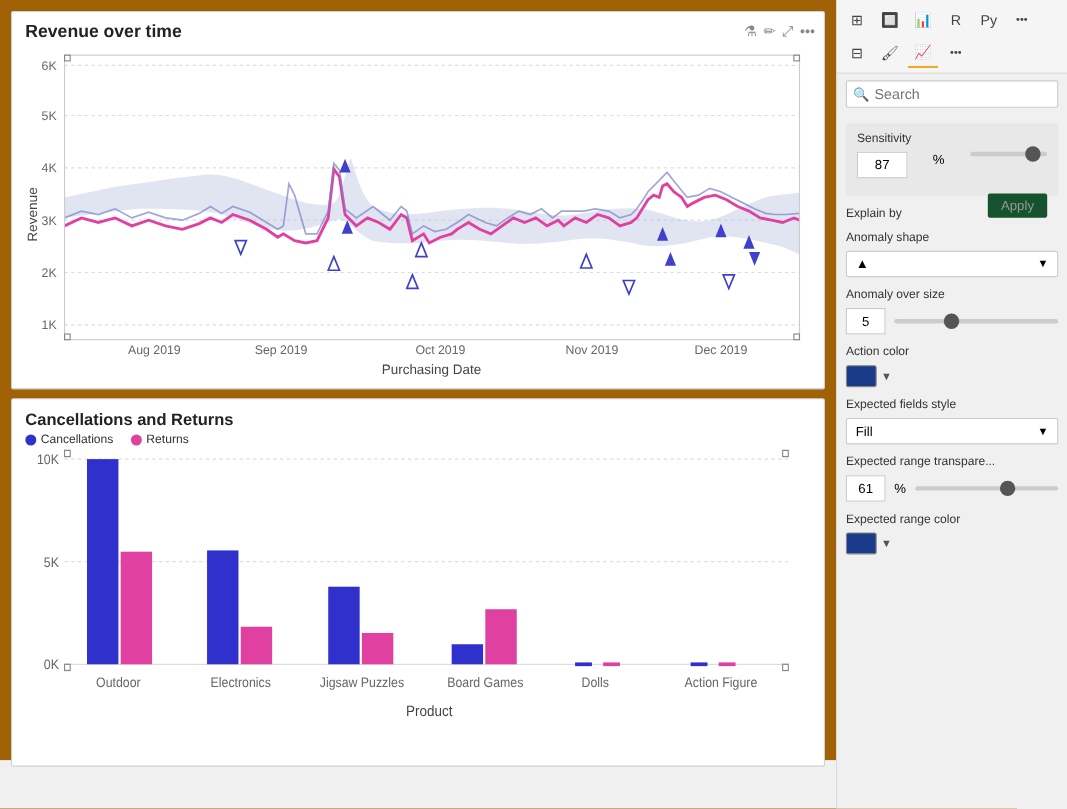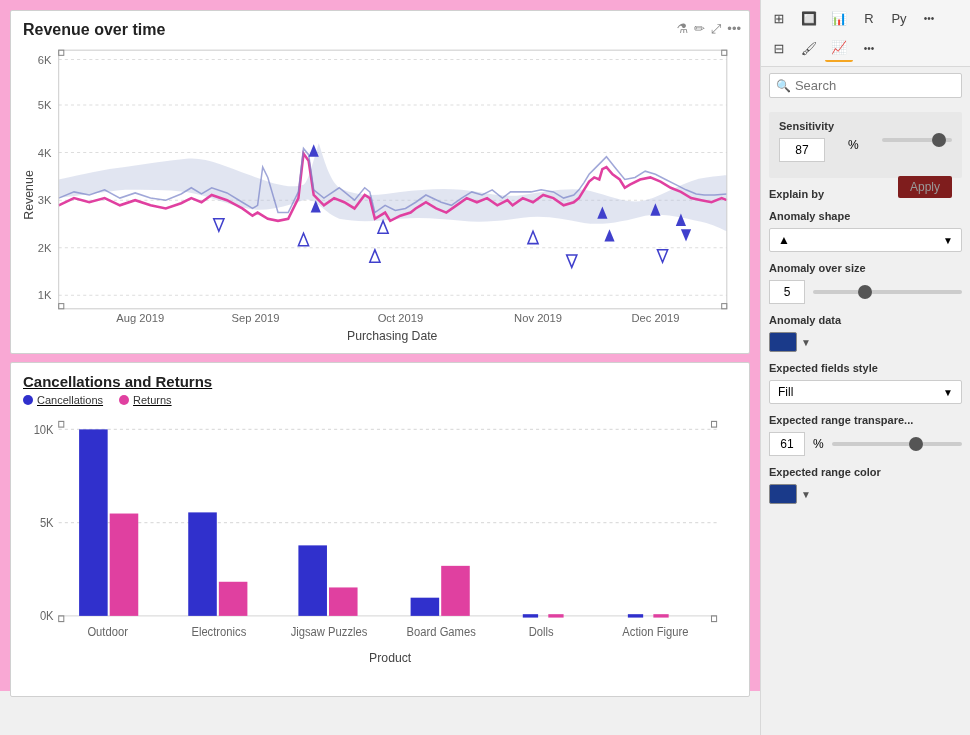--- a/index.html
+++ b/index.html
@@ -2,21 +2,21 @@
 <html><head>
   <meta charset="utf-8">
   <style>
     * { box-sizing: border-box; margin: 0; padding: 0; }
     body { font-family: 'Segoe UI', Arial, sans-serif; font-size: 12px; background: #f0f0f0; display: flex; width: 970px; height: 735px; overflow: hidden; }
 
     
     .main-area {
       width: 760px;
       height: 691px;
-      background: #f9a8d4;
+      background: #a16207;
       padding: 10px;
       display: flex;
       flex-direction: column;
       gap: 8px;
     }
 
     .chart-panel {
       background: white;
       border: 1px solid #d0d0d0;
       border-radius: 2px;
@@ -56,21 +56,21 @@
     .bar-chart-title {
       font-size: 15px;
       font-weight: 600;
       color: #222;
       margin-bottom: 4px;
     }
 
     .legend {
       display: flex;
       gap: 16px;
-      margin-bottom: 12px;
+      margin-bottom: 0;
       font-size: 11px;
       color: #333;
       align-items: center;
     }
 
     .legend-item {
       display: flex;
       align-items: center;
       gap: 4px;
     }
@@ -152,21 +152,21 @@
       background: #e8e8e8;
       border-radius: 2px;
       padding: 8px 10px 10px 10px;
       margin-bottom: 10px;
     }
 
     .section-label {
       font-size: 11px;
       color: #333;
       margin-bottom: 6px;
-      font-weight: 700;
+      font-weight: 400;
     }
 
     .sensitivity-row {
       display: flex;
       align-items: flex-start;
       gap: 23px;
     }
 
     .sensitivity-input {
       width: 46px;
@@ -192,21 +192,21 @@
       background: #555;
       border-radius: 50%;
       position: absolute;
       top: -5px;
       transform: translateX(-50%);
     }
 
     .apply-btn {
       margin-top: 8px;
       float: right;
-      background: #7f1d1d;
+      background: #14532d;
       border: none;
       padding: 4px 12px;
       font-size: 12px;
       color: #999;
       cursor: pointer;
       border-radius: 2px;
     }
 
     .field-section {
       margin-bottom: 10px;
@@ -336,21 +336,21 @@
         <rect x="35" y="5" width="655" height="250" fill="none" stroke="#ccc" stroke-width="1"></rect>
 
         <rect x="35" y="5" width="5" height="5" fill="none" stroke="#888" stroke-width="1"></rect>
         <rect x="685" y="5" width="5" height="5" fill="none" stroke="#888" stroke-width="1"></rect>
         <rect x="35" y="250" width="5" height="5" fill="none" stroke="#888" stroke-width="1"></rect>
         <rect x="685" y="250" width="5" height="5" fill="none" stroke="#888" stroke-width="1"></rect>
       </svg>
     </div>
   </div>
 
-  <div class="chart-panel" style="height: 335px; position: relative; text-decoration: underline;">
+  <div class="chart-panel" style="height: 335px; position: relative;">
     <div class="bar-chart-title">Cancellations and Returns</div>
     <div class="legend">
       <div class="legend-item">
         <div class="legend-dot" style="background:#3030cc;"></div>
         <span>Cancellations</span>
       </div>
       <div class="legend-item">
         <div class="legend-dot" style="background:#e040a0;"></div>
         <span>Returns</span>
       </div>
@@ -457,21 +457,21 @@
       <div class="section-label">Anomaly over size</div>
       <div class="number-field">
         <input class="number-input" type="text" value="5" style="">
         <div class="slider-track" style="flex:1; position:relative; height:4px; background:#ccc;">
           <div class="slider-thumb" style="left:35%; width:14px; height:14px; background:#555; border-radius:50%; position:absolute; top:-5px; transform:translateX(-50%);"></div>
         </div>
       </div>
     </div>
 
     <div class="field-section">
-      <div class="section-label">Anomaly data</div>
+      <div class="section-label">Action color</div>
       <div class="color-swatch-row">
         <div class="color-swatch" style="background:#1a3a8a;"></div>
         <span class="color-arrow">▼</span>
       </div>
     </div>
 
     <div class="field-section">
       <div class="section-label">Expected fields style</div>
       <div class="dropdown-field">
         <span>Fill</span>

